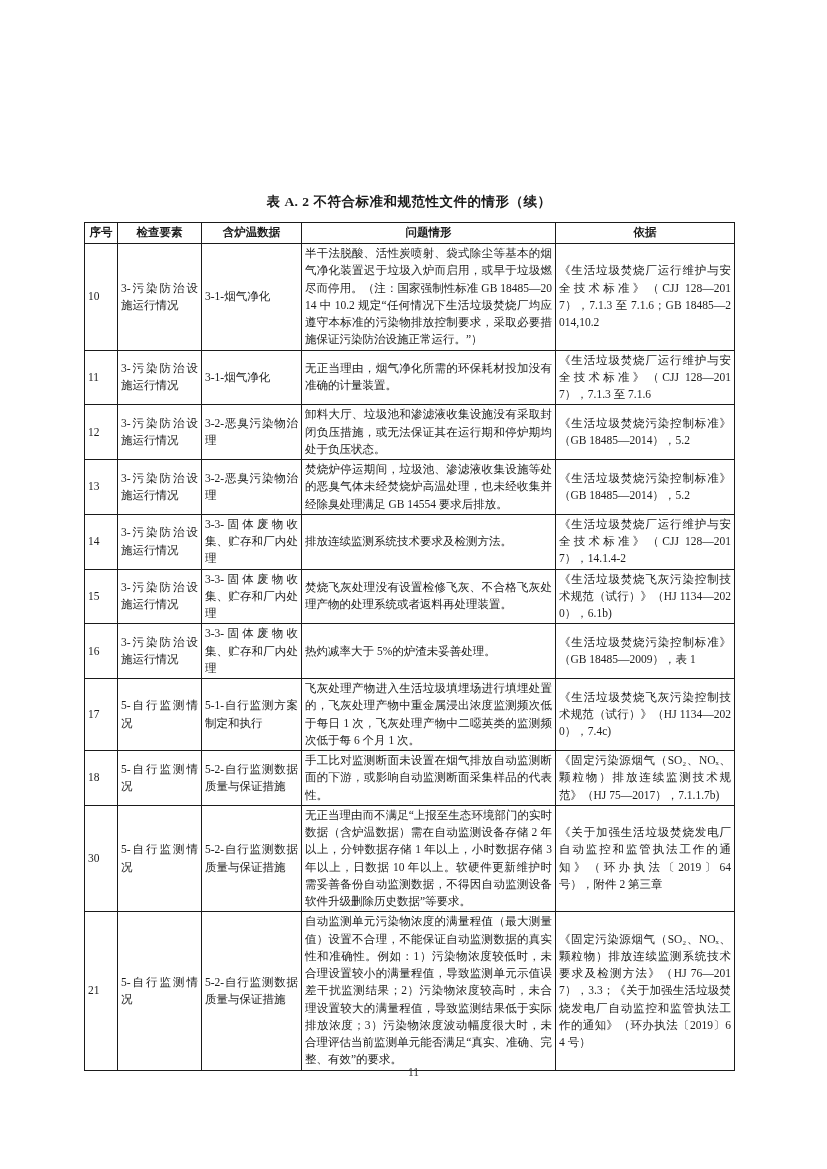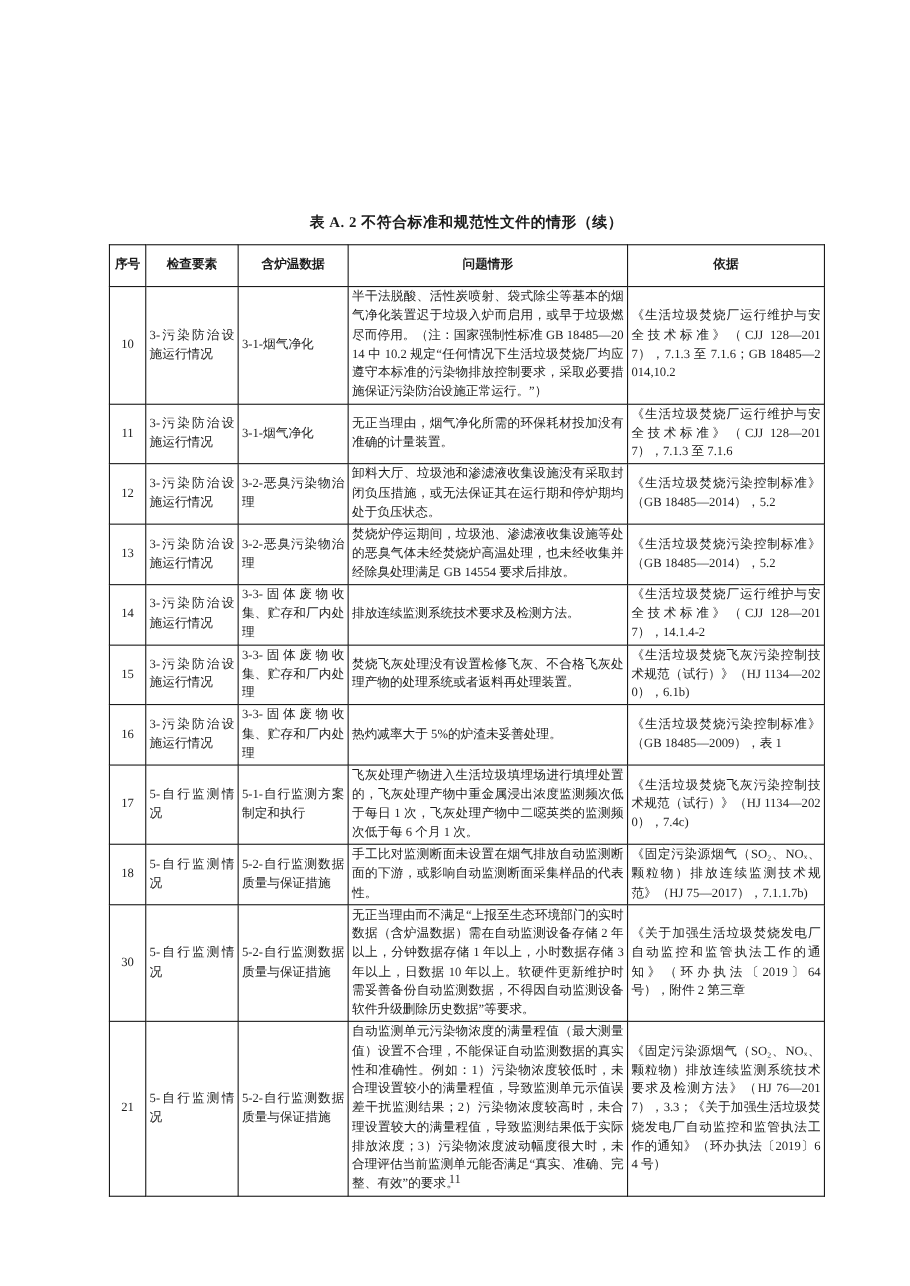--- a/index.html
+++ b/index.html
@@ -6,21 +6,21 @@
   html, body { margin: 0; padding: 0; }
   body {
     width: 827px; height: 1169px;
     background: #ffffff;
     position: relative;
     font-family: "Liberation Serif", "DejaVu Serif", serif;
     color: #1c1c1c;
   }
   .doc-area {
     position: absolute;
-    left: 99px; top: 193px;
+    left: 84px; top: 193px;
     width: 650px;
   }
   .tbl-title {
     text-align: center;
     font-weight: bold;
     font-size: 13.5px;
     letter-spacing: 0.5px;
     margin-bottom: 11px;
     white-space: nowrap;
   }
@@ -33,29 +33,29 @@
   table.main th, table.main td {
     border: 1px solid #1a1a1a;
     padding: 1px 3px;
     vertical-align: middle;
     line-height: 1.5;
     word-break: break-all;
   }
   table.main th {
     font-weight: bold;
     text-align: center;
-    height: 38px;
+    height: 21px;
     padding: 1px 1px;
   }
   col.w-no    { width: 33px; }
   col.w-el    { width: 84px; }
   col.w-item  { width: 100px; }
   col.w-sit   { width: 254px; }
   col.w-basis { width: 179px; }
-  td.c-no    { text-align: center; }
+  td.c-no    { text-align: left; }
   td.c-el, td.c-item, td.c-sit, td.c-basis {
     text-align: justify;
     text-justify: inter-ideograph;
   }
   .page-number {
     position: absolute;
     left: 0; right: 0;
     top: 1066px;
     text-align: center;
     font-size: 11.5px;

